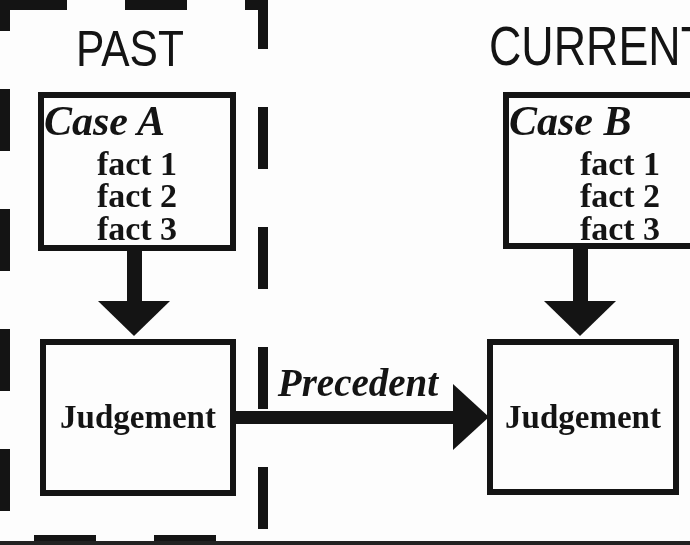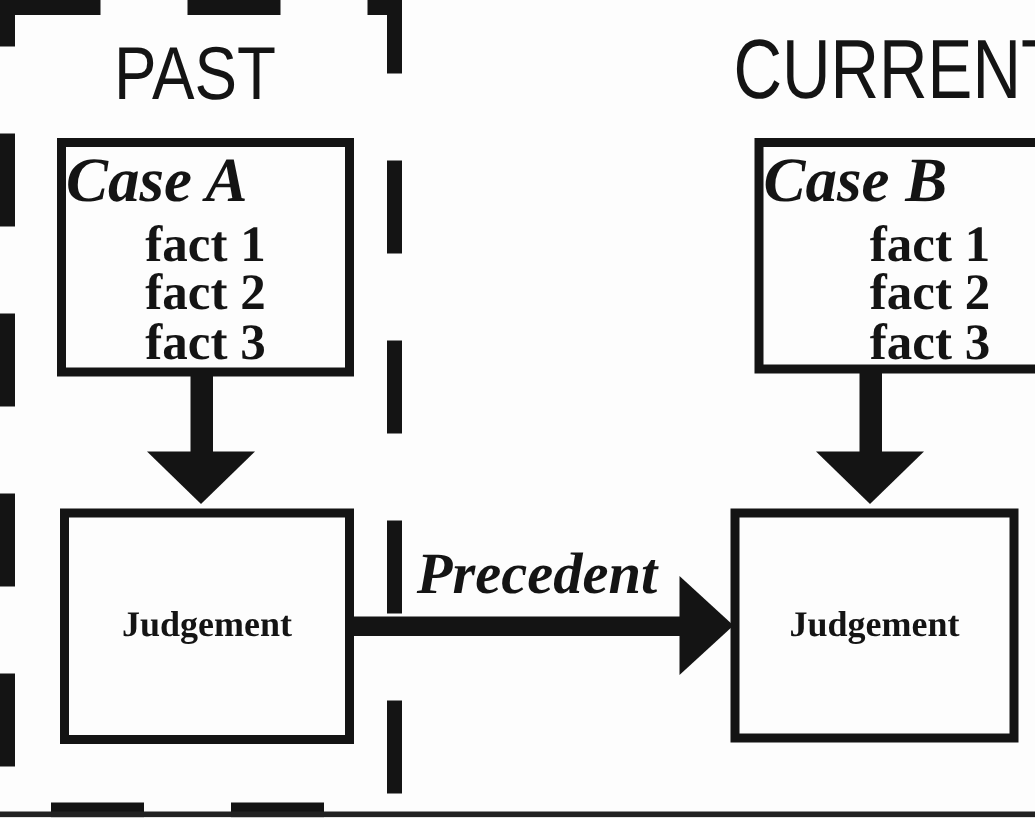--- a/index.html
+++ b/index.html
@@ -53,21 +53,21 @@
     line-height: 0.95;
     color: #141414;
   }
 
   .judgement-box { display: flex; align-items: center; justify-content: center; }
   .judgement-left  { left: 40px;  top: 339px; width: 196px; height: 157px; }
   .judgement-right { left: 487px; top: 339px; width: 192px; height: 156px; }
   .judgement-text {
     font-family: "Liberation Serif", serif;
     font-weight: bold;
-    font-size: 24px;
+    font-size: 33px;
     color: #141414;
   }
 
   .arrow-stem { position: absolute; width: 15px; background: #141414; z-index: 3; }
   .stem-a { left: 127px; top: 249px; height: 54px; }
   .stem-b { left: 573px; top: 246px; height: 57px; }
   .arrow-head-down {
     position: absolute; width: 0; height: 0;
     border-left: 36px solid transparent;
     border-right: 36px solid transparent;

